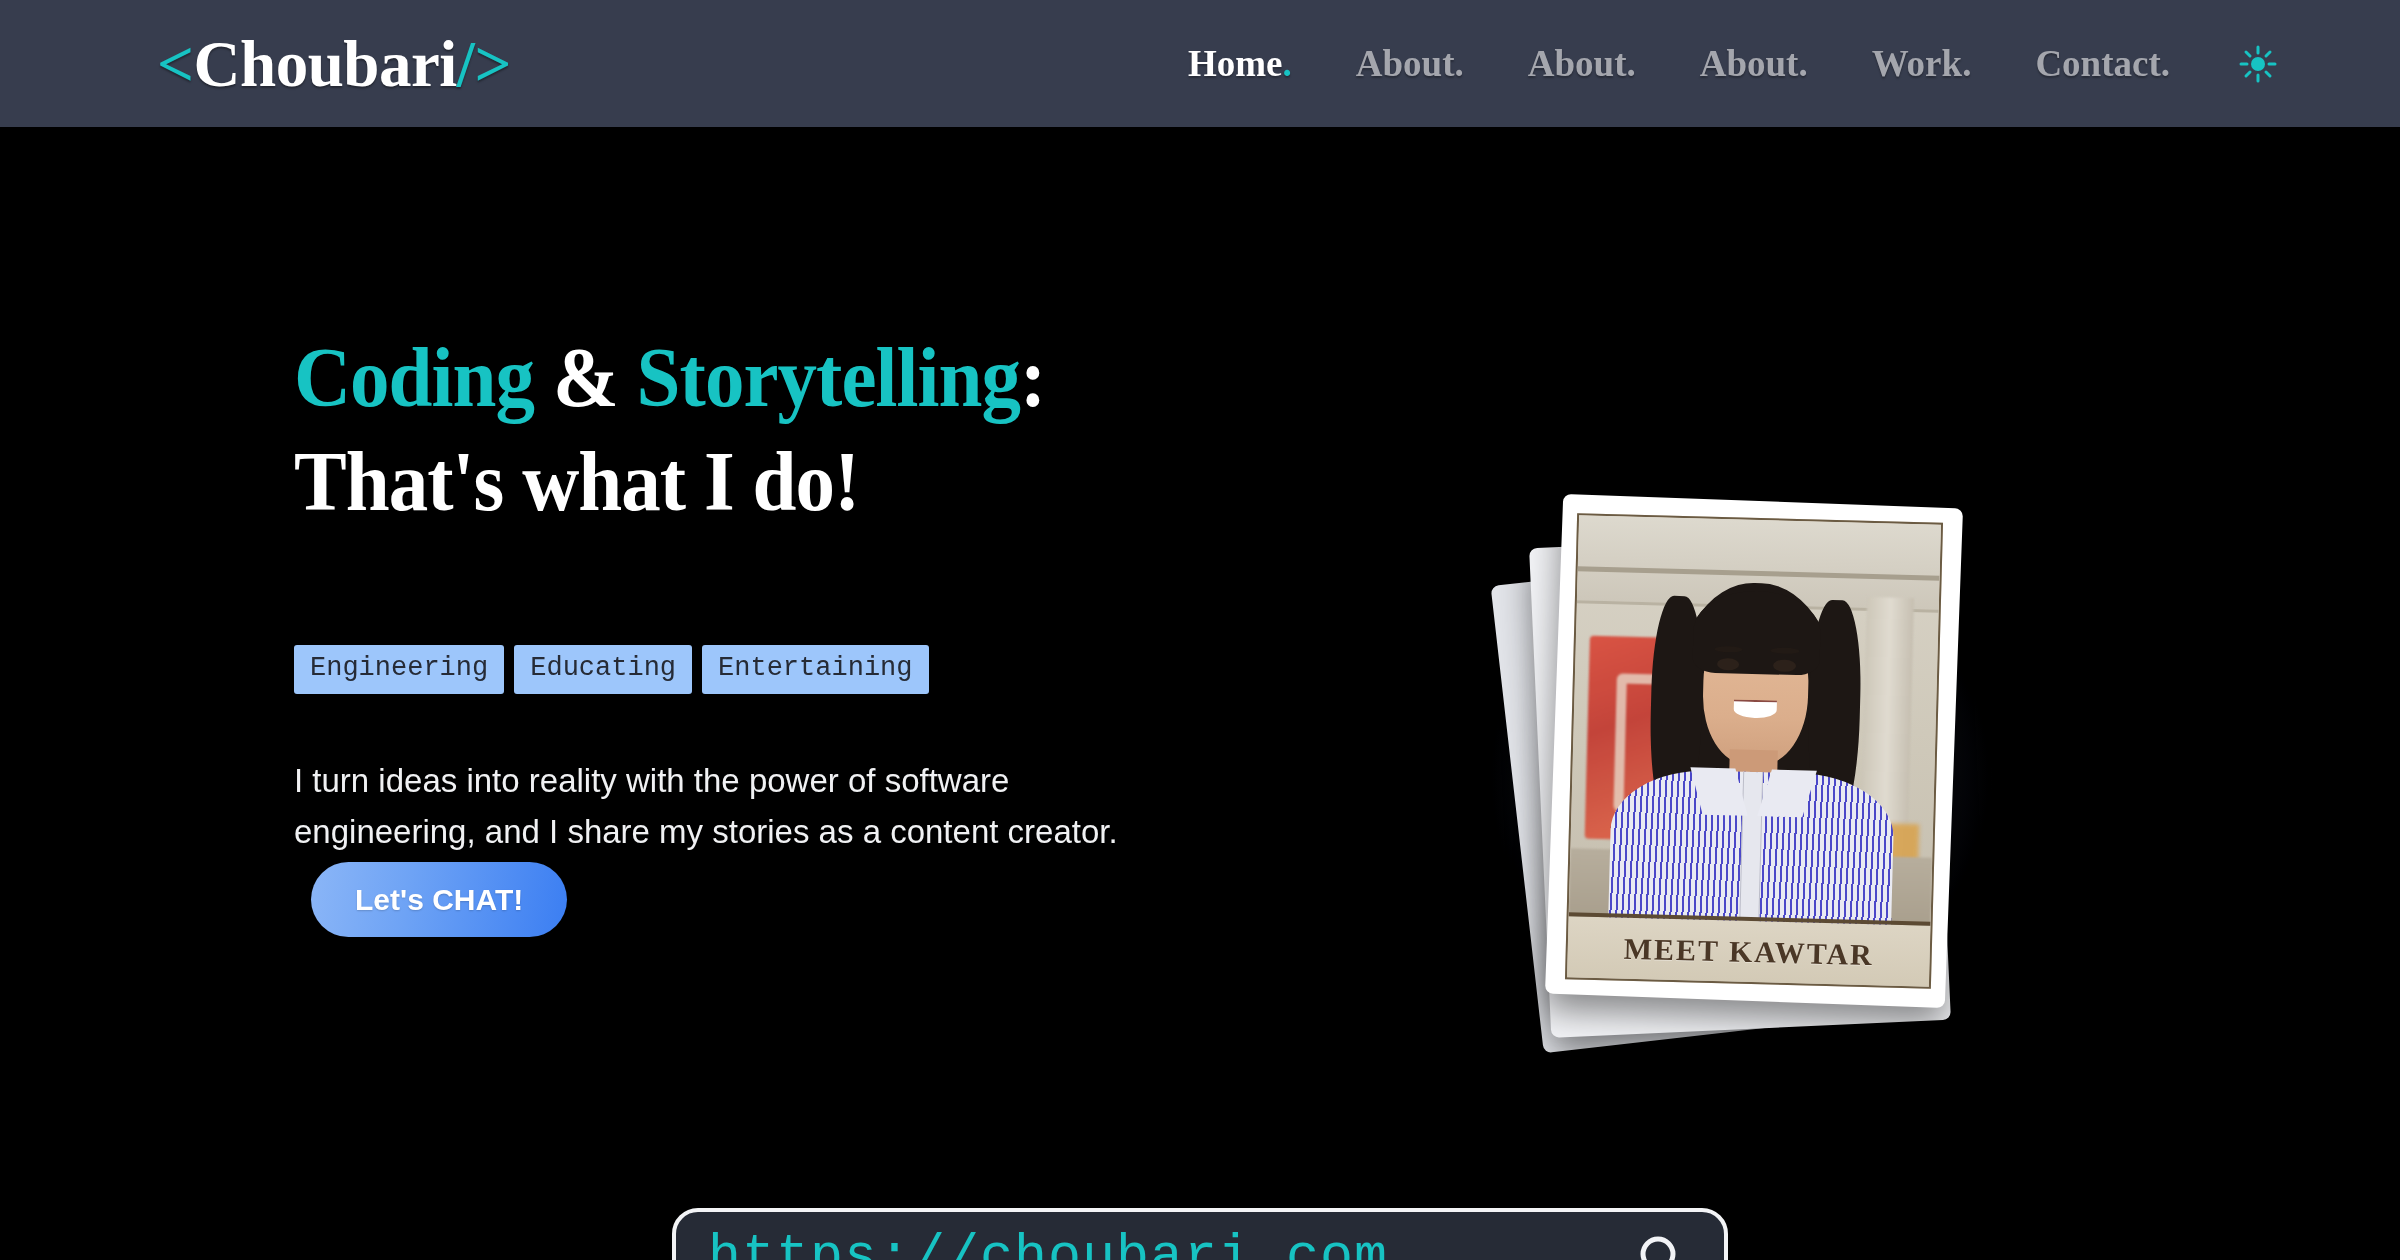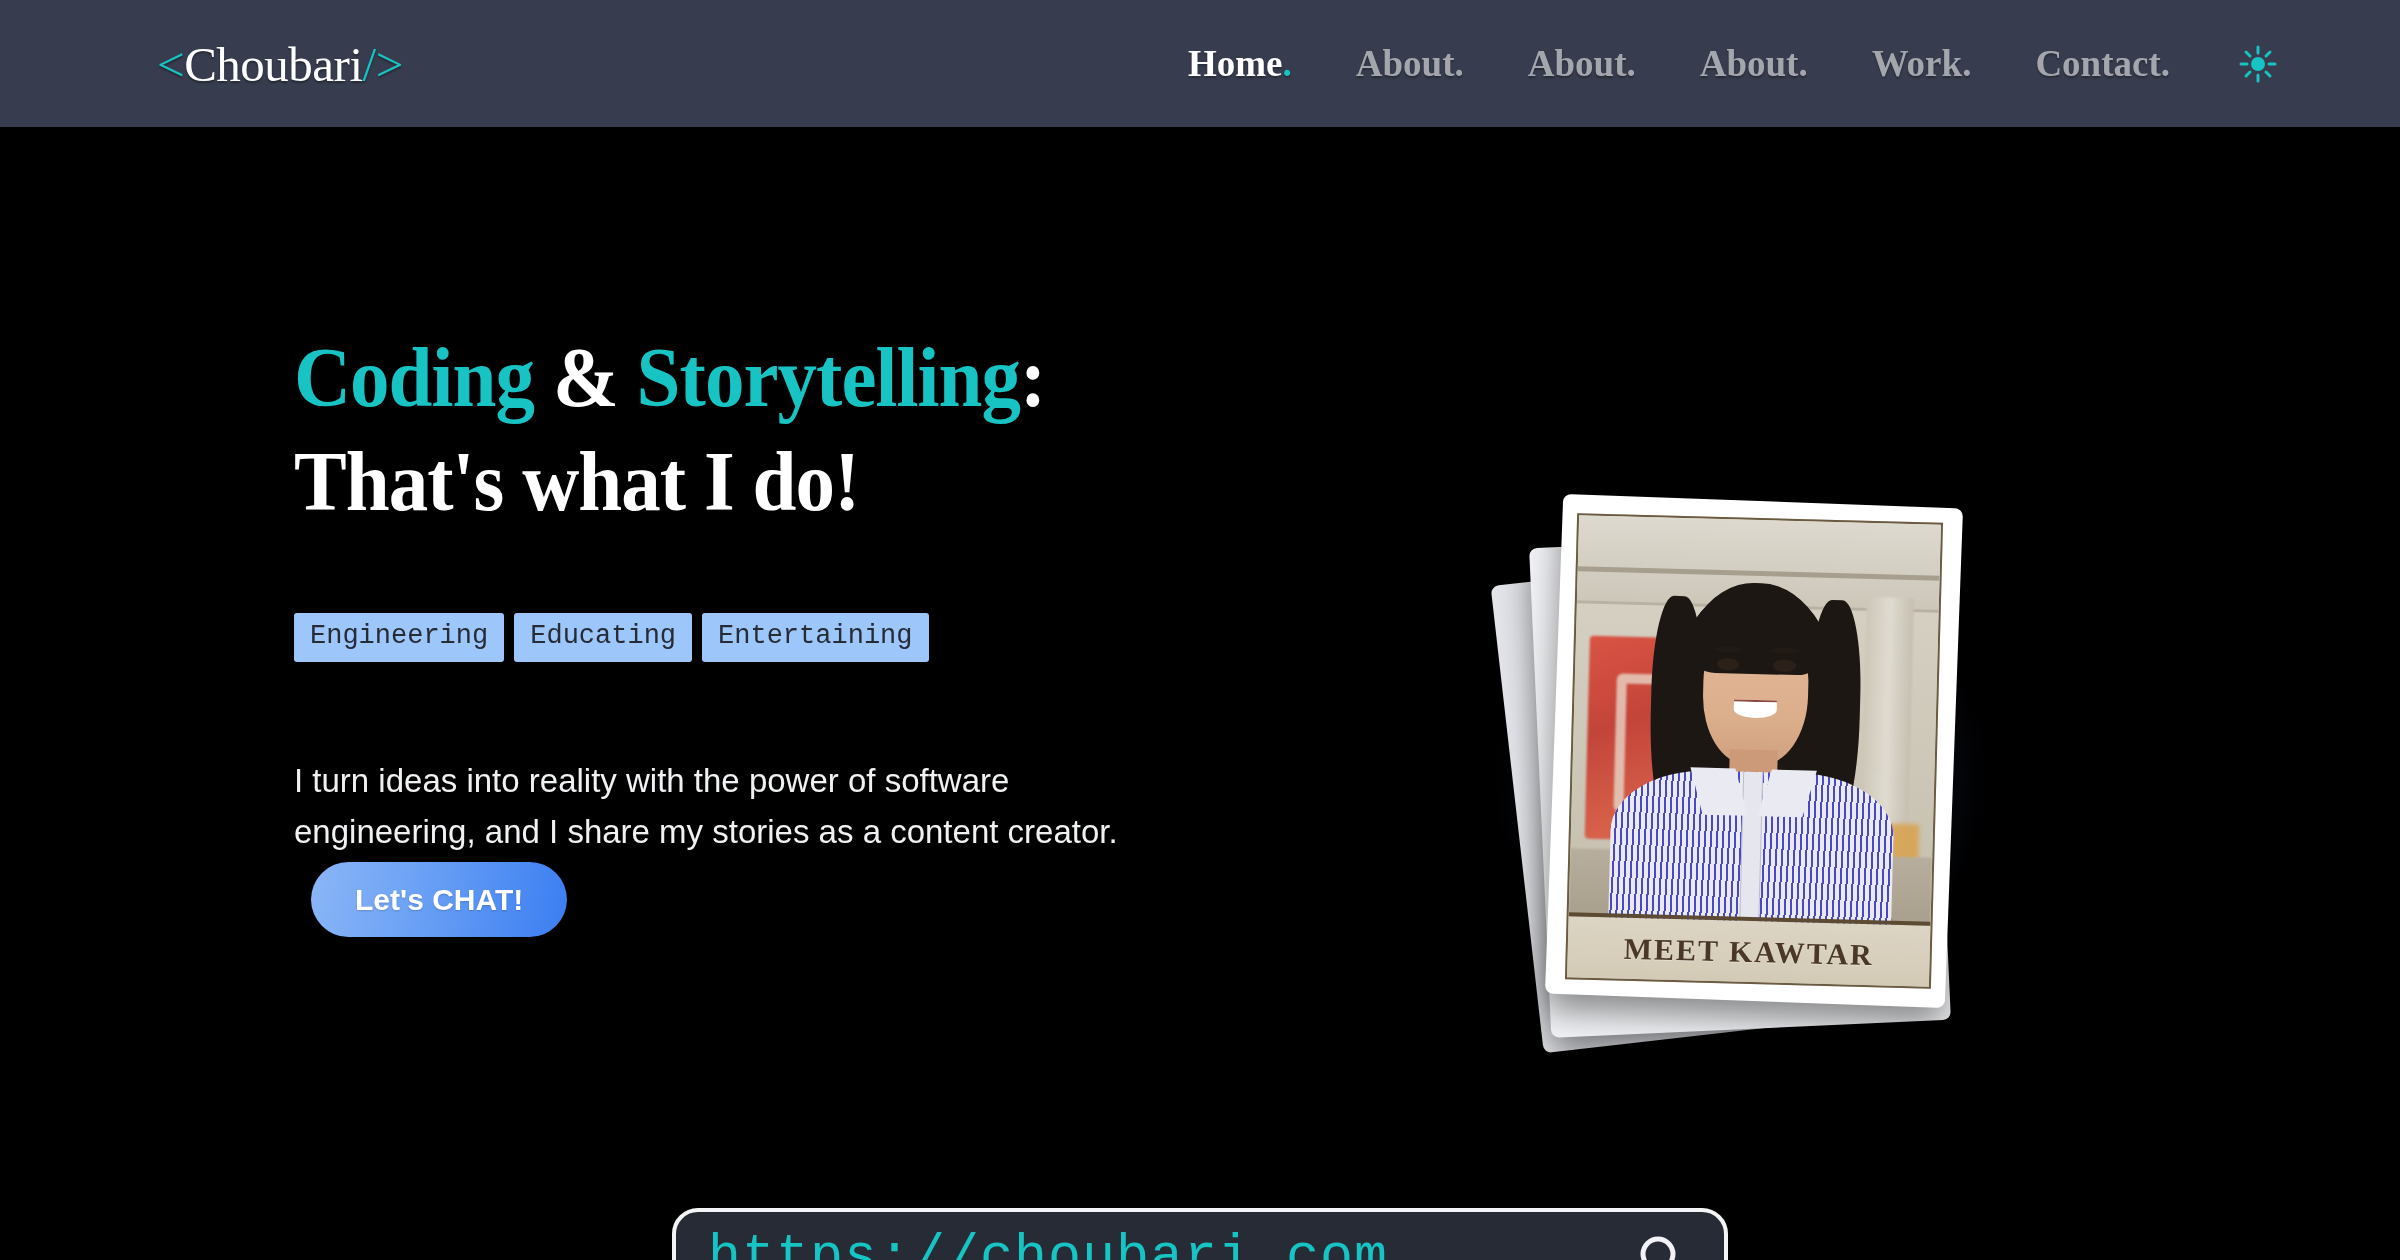--- a/index.html
+++ b/index.html
@@ -18,22 +18,22 @@
     width:2400px; height:127px;
     background:#373d4e;
     display:flex; align-items:center;
     z-index:20;
   }
 
   #brand-logo {
     position:absolute; left:157px; top:50%;
     transform:translateY(-50%);
     font-family:"Liberation Serif", serif;
-    font-weight:normal;
-    font-size:49px;
+    font-weight:bold;
+    font-size:65px;
     letter-spacing:-0.5px;
     white-space:nowrap;
     color:#ffffff;
     text-shadow:0 2px 2px rgba(0,0,0,.35);
     cursor:pointer;
   }
   #brand-logo .brk { color:#17c3c3; }
   #brand-logo .slash { color:#17c3c3; }
 
   #main-nav {
@@ -97,20 +97,21 @@
   }
   .tag-chip {
     background:#9dc6fb;
     color:#262b36;
     font-family:"Liberation Mono", monospace;
     font-size:27px;
     padding:10px 16px 12px;
     border-radius:3px;
     line-height:1;
     cursor:pointer;
+    margin-top:32px;
   }
 
   #hero-description {
     position:absolute; left:0; top:372px;
     width:900px;
     font-size:33px;
     line-height:1.55;
     color:#f0f1f3;
     text-shadow:0 2px 3px rgba(0,0,0,.3);
     margin-top:48px;

